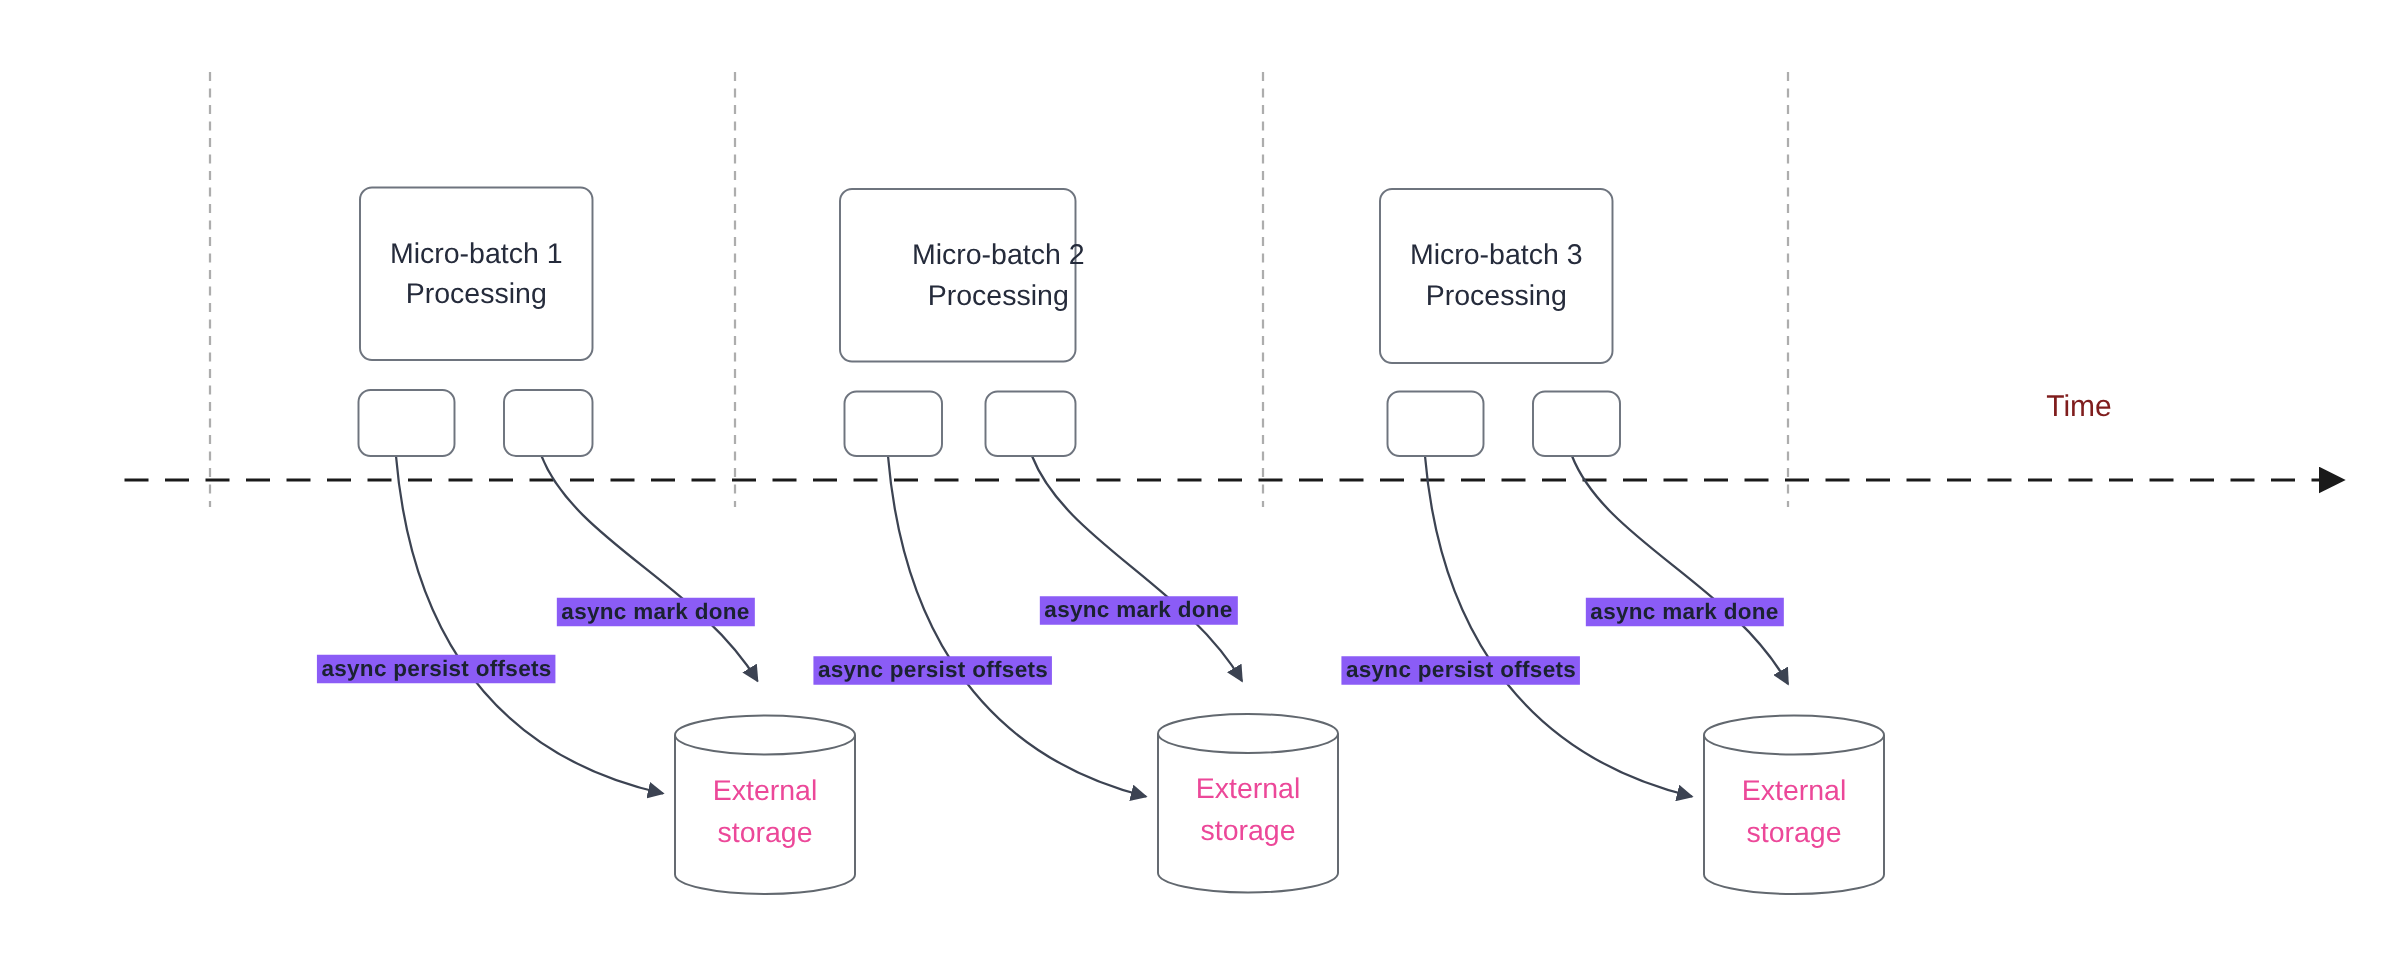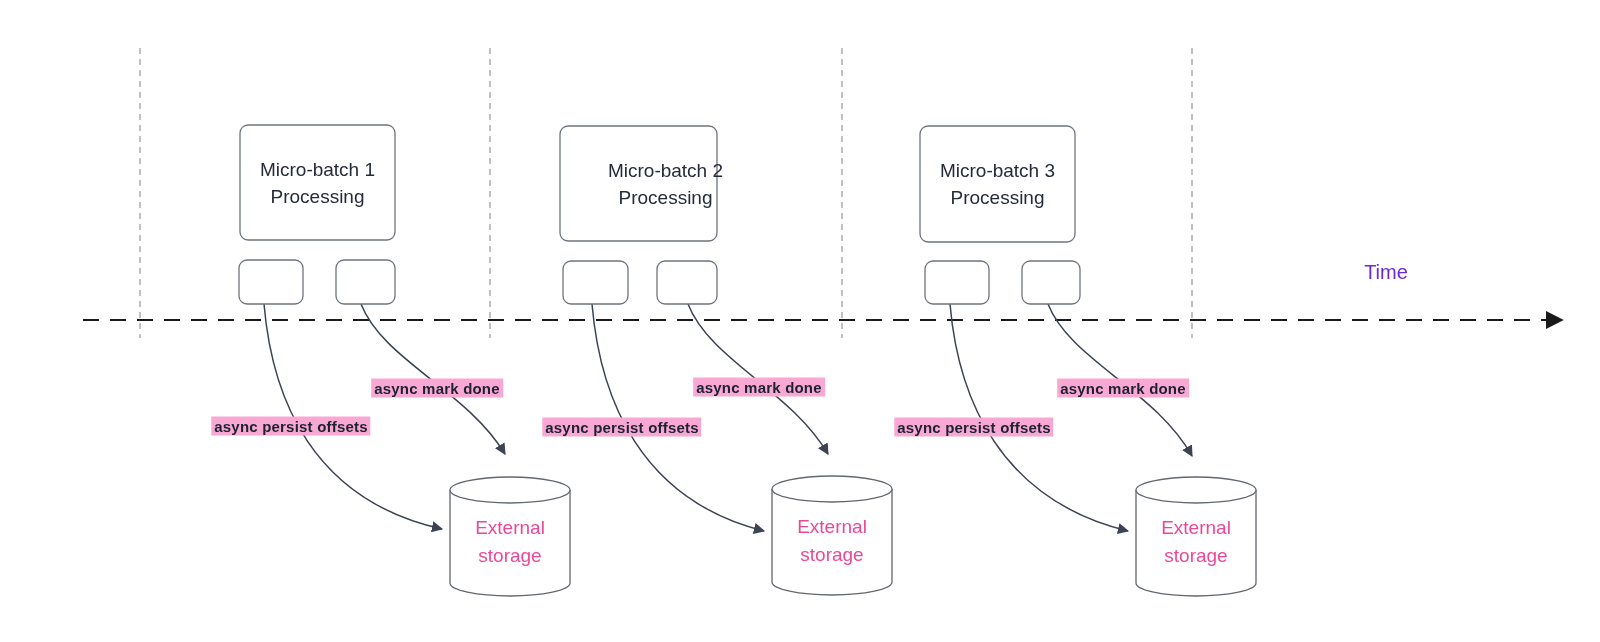--- a/index.html
+++ b/index.html
@@ -9,27 +9,27 @@
   }
   svg.layer{position:absolute;left:0;top:0;width:1600px;height:642px;}
   .txt{position:absolute;transform:translate(-50%,-50%);white-space:nowrap;}
   .node-label{
     color:#252b3b;font-size:19px;line-height:27px;text-align:center;
     display:flex;flex-direction:column;align-items:center;justify-content:center;
     transform:none;
   }
   .box-label{position:absolute;}
   .edge-label{
-    font-weight:bold;font-size:15px;color:#1b2231;background:#f9a8d4;
-    padding:1px 3px;letter-spacing:0.2px;
+    font-weight:bold;font-size:15px;color:#1b2231;background:#8b5cf6;
+    padding:1px 3px;letter-spacing:0.2px;margin-top:20px;
   }
   .storage-label{
     color:#ec4899;font-size:19px;line-height:28px;text-align:center;
   }
-  .time-label{color:#6d28d9;font-size:20px;}
+  .time-label{color:#7f1d1d;font-size:20px;}
 </style>
 </head>
 <body>
 
 <div class="canvas">
 
   <svg class="layer" viewBox="0 0 1600 642" xmlns="http://www.w3.org/2000/svg">
     <defs>
       <marker id="arrowDark" viewBox="0 0 10 10" refX="9" refY="5" markerWidth="7.5" markerHeight="7.5" orient="auto">
         <path d="M0,0 L10,5 L0,10 Z" fill="#3c4352"></path>

